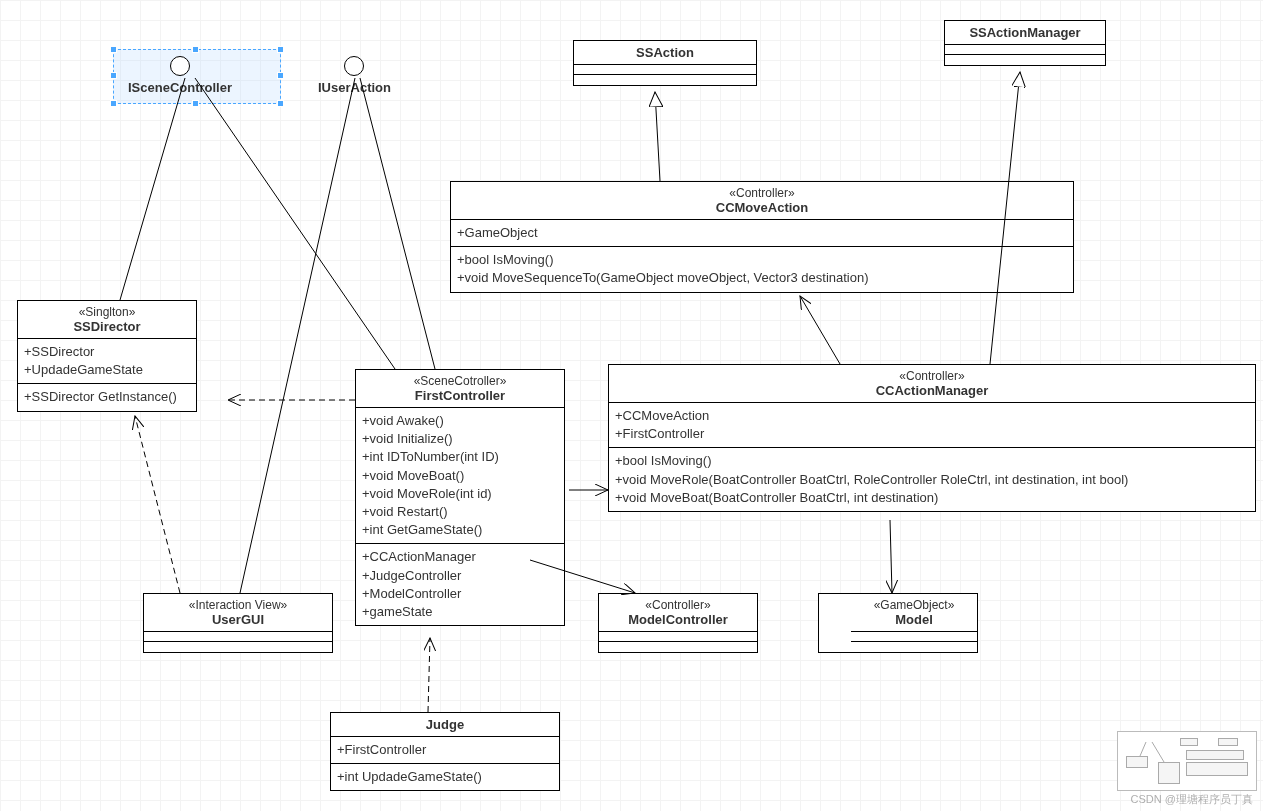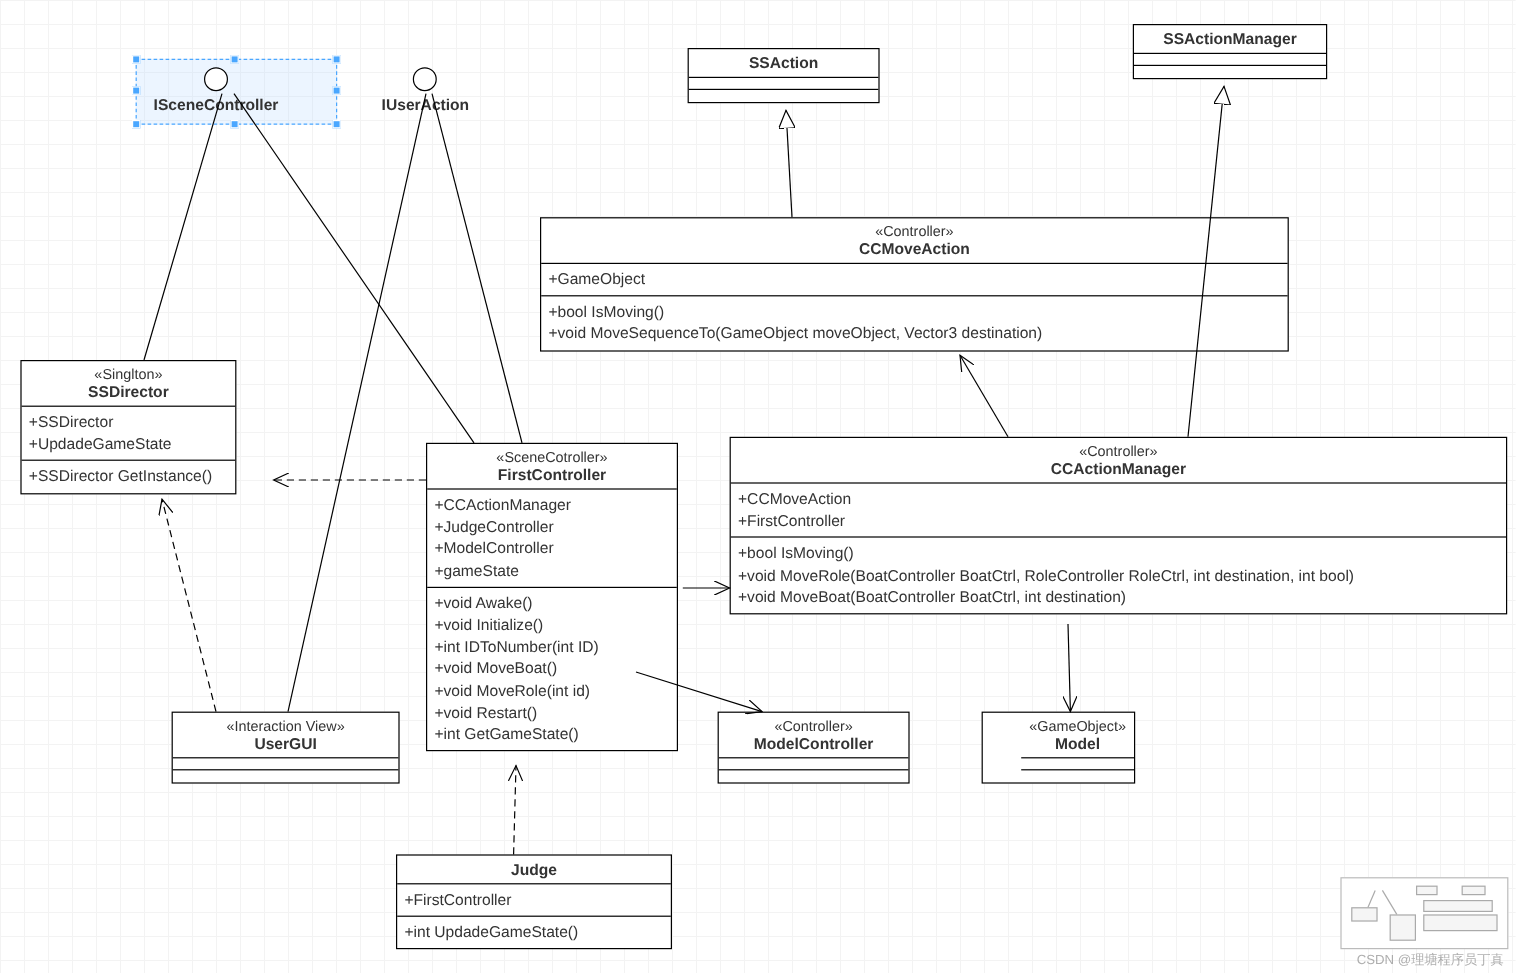--- a/index.html
+++ b/index.html
@@ -114,21 +114,21 @@
 
 <div class="iface" style="left:128px; top:56px;">
   <div class="circle"></div>
   <div class="label">ISceneController</div>
 </div>
 <div class="iface" style="left:318px; top:56px;">
   <div class="circle"></div>
   <div class="label">IUserAction</div>
 </div>
 
-<div class="classbox" style="left:573px; top:40px; width:160px;">
+<div class="classbox" style="left:573px; top:40px; width:184px;">
   <div class="title">
       <span class="name">SSAction</span>
     </div>
   <div class="compartment empty-comp"></div>
   <div class="compartment empty-comp"></div>
 </div>
 
 <div class="classbox" style="left:944px; top:20px; width:162px;">
   <div class="title">
       <span class="name">SSActionManager</span>
@@ -162,36 +162,36 @@
   </div>
   <div class="compartment">
     <div class="row">+SSDirector GetInstance()</div>
   </div>
 </div>
 
 <div class="classbox" style="left:355px; top:369px; width:210px;">
   <div class="title">
     <span class="stereo">«SceneCotroller»</span>
     <span class="name">FirstController</span>
-  </div>
-  <div class="compartment">
-    <div class="row">+CCActionManager</div>
-    <div class="row">+JudgeController</div>
-    <div class="row">+ModelController</div>
-    <div class="row">+gameState</div>
   </div>
   <div class="compartment">
     <div class="row">+void Awake()</div>
     <div class="row">+void Initialize()</div>
     <div class="row">+int IDToNumber(int ID)</div>
     <div class="row">+void MoveBoat()</div>
     <div class="row">+void MoveRole(int id)</div>
     <div class="row">+void Restart()</div>
     <div class="row">+int GetGameState()</div>
   </div>
+  <div class="compartment">
+    <div class="row">+CCActionManager</div>
+    <div class="row">+JudgeController</div>
+    <div class="row">+ModelController</div>
+    <div class="row">+gameState</div>
+  </div>
 </div>
 
 <div class="classbox" style="left:608px; top:364px; width:648px;">
   <div class="title">
     <span class="stereo">«Controller»</span>
     <span class="name">CCActionManager</span>
   </div>
   <div class="compartment">
     <div class="row">+CCMoveAction</div>
     <div class="row">+FirstController</div>
@@ -214,21 +214,21 @@
 
 <div class="classbox" style="left:598px; top:593px; width:160px;">
   <div class="title">
     <span class="stereo">«Controller»</span>
     <span class="name">ModelController</span>
   </div>
   <div class="compartment empty-comp"></div>
   <div class="compartment empty-comp"></div>
 </div>
 
-<div class="classbox" style="left:818px; top:593px; width:128px;padding-left:32px;">
+<div class="classbox" style="left:818px; top:593px; width:160px;padding-left:32px;">
   <div class="title">
     <span class="stereo">«GameObject»</span>
     <span class="name">Model</span>
   </div>
   <div class="compartment empty-comp"></div>
   <div class="compartment empty-comp"></div>
 </div>
 
 <div class="classbox" style="left:330px; top:712px; width:230px;">
   <div class="title">

